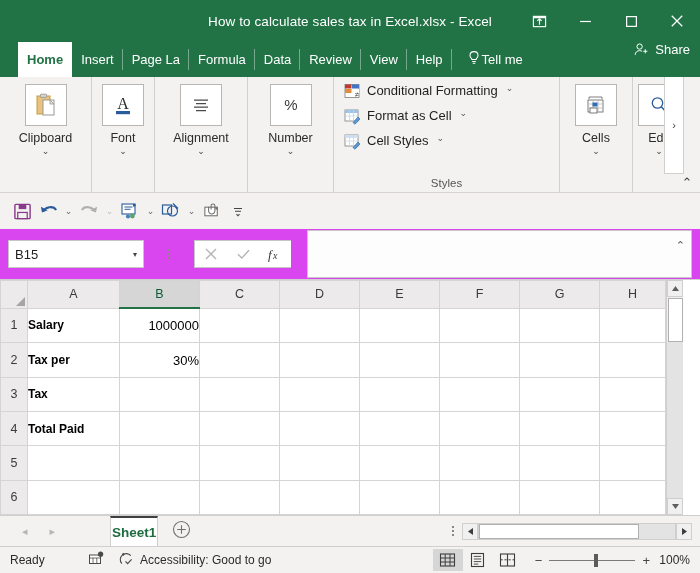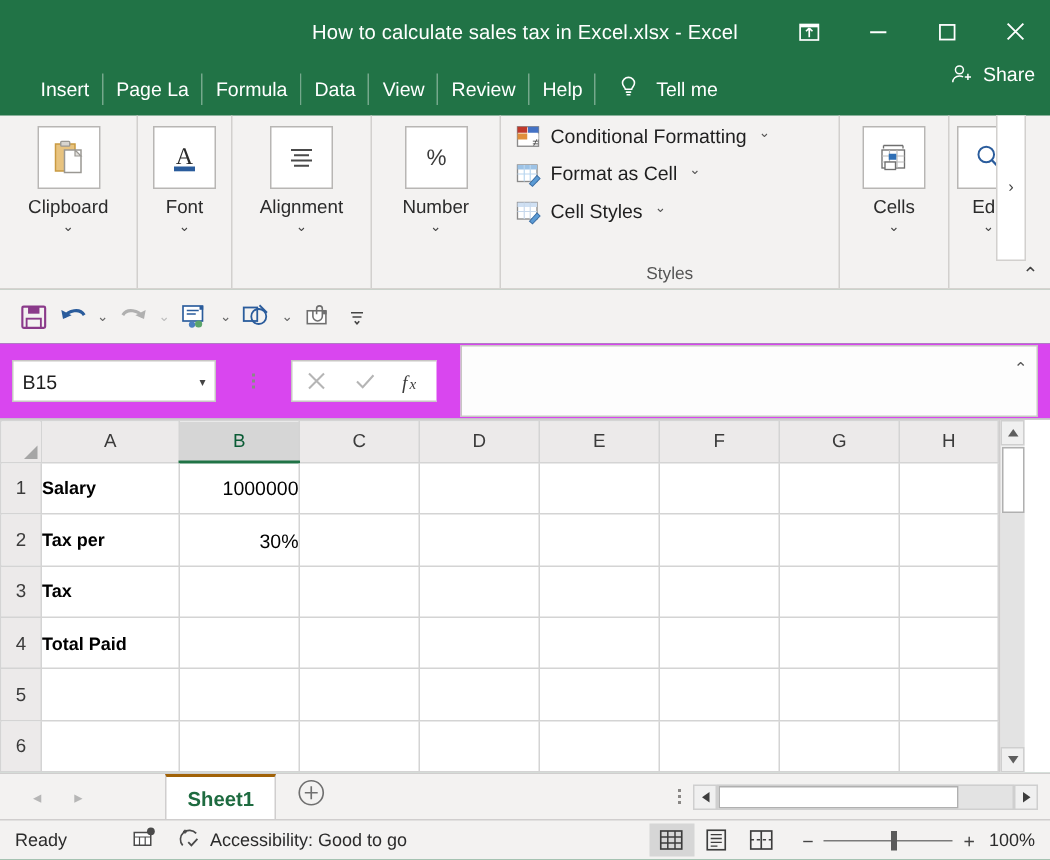--- a/index.html
+++ b/index.html
@@ -85,21 +85,21 @@
   .tab.active {
     background: #ffffff;
     color: #217346;
     font-weight: bold;
   }
   .tab.active::after { display: none; }
   .tab.clip { max-width: 52px; overflow: hidden; }
   .tellme {
     display: flex;
     align-items: center;
-    gap: 10px;
+    gap: 0;
     color: #fff;
     font-size: 13px;
     padding: 0 10px 0 14px;
   }
   .share {
     position: absolute;
     right: 10px; top: 0; bottom: 0;
     display: flex;
     align-items: flex-start;
     gap: 5px;
@@ -378,23 +378,23 @@
     display: flex;
     align-items: center;
     width: 88px;
     padding-left: 22px;
     gap: 22px;
   }
   .nav-arrow { color: #b6b6b6; font-size: 11px; }
   .sheet-tab {
     display: flex;
     align-items: center;
-    padding: 0 14px;
+    padding: 0 1px;
     background: #fff;
-    border-top: 2px solid #a16207;
+    border-top: 2px solid #404040;
     border-right: 1px solid #d0cece;
     border-left: 1px solid #d0cece;
     color: #1e6b40;
     font-size: 13.5px;
     font-weight: bold;
   }
   .newsheet {
     width: 46px;
     display: flex; align-items: center; justify-content: center;
   }
@@ -492,37 +492,40 @@
       </div>
       <div class="win-btn">
         <svg width="14" height="14" viewBox="0 0 12 12">
             <path d="M1.5 1.5l9 9M10.5 1.5l-9 9" stroke="#fff" stroke-width="1.1"></path>
           </svg>
       </div>
     </div>
   </div>
 
   <div class="tabstrip">
+    <div class="tab active">
+        <span>Home</span>
+      </div>
     <div class="tab sep">
         <span>Insert</span>
       </div>
     <div class="tab sep">
         <span>Page La</span>
       </div>
     <div class="tab sep clip">
         <span>Formula</span>
       </div>
     <div class="tab sep">
         <span>Data</span>
       </div>
     <div class="tab sep">
+        <span>Review</span>
+      </div>
+    <div class="tab sep">
         <span>View</span>
-      </div>
-    <div class="tab sep">
-        <span>Review</span>
       </div>
     <div class="tab sep">
         <span>Help</span>
       </div>
 
     <div class="tellme">
       <span>
         <svg width="16" height="17" viewBox="0 0 16 17">
             <path d="M8 1.6c-2.3 0-4 1.7-4 3.8 0 1.5.8 2.3 1.4 3 .3.4.5.7.5 1.1h4.2c0-.4.2-.7.5-1.1.6-.7 1.4-1.5 1.4-3 0-2.1-1.7-3.8-4-3.8z" fill="none" stroke="#fff" stroke-width="1.05"></path>
             <path d="M6.2 11.4h3.6M6.7 13.2h2.6" stroke="#fff" stroke-width="1.05"></path>

